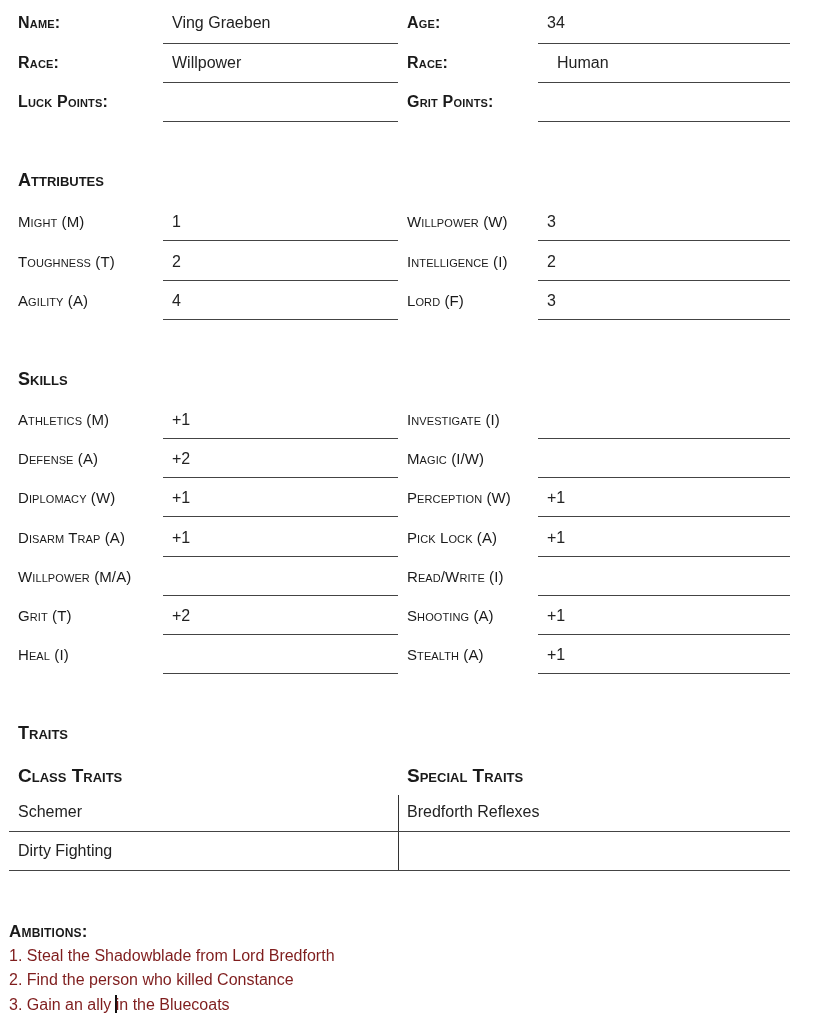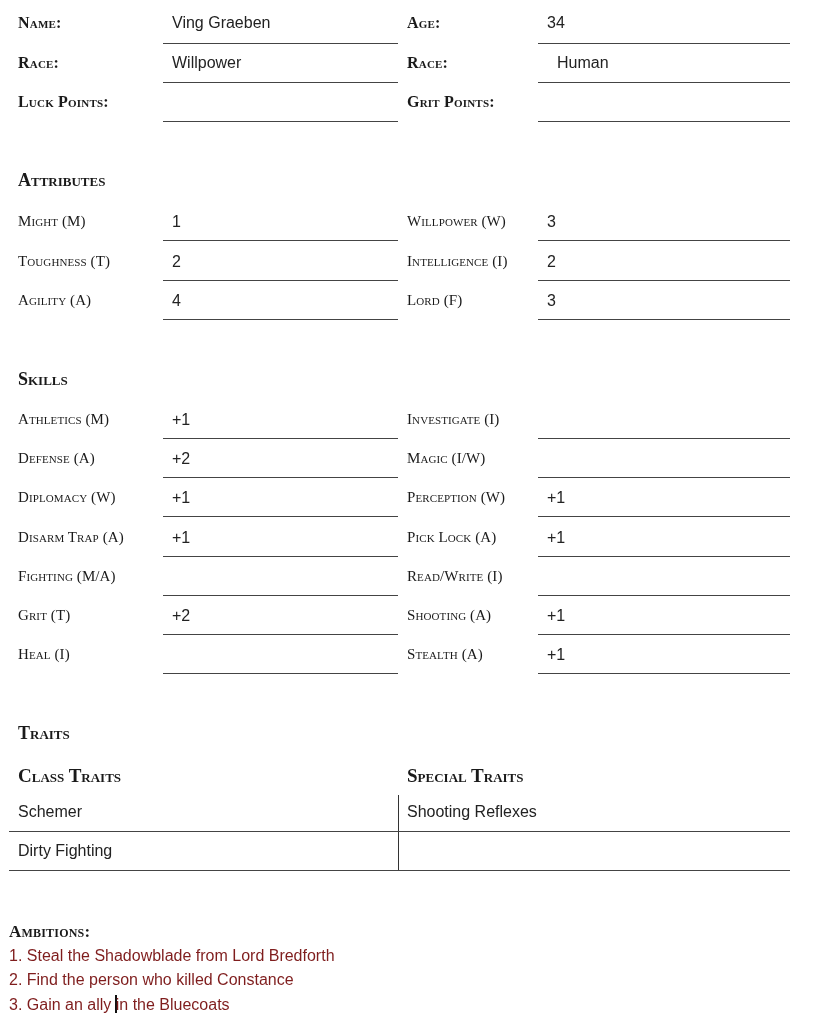--- a/index.html
+++ b/index.html
@@ -1,17 +1,17 @@
 <!DOCTYPE html>
 <html><head>
 <meta charset="utf-8">
 <style>
   html, body { margin: 0; padding: 0; background: #ffffff; }
   body { width: 836px; height: 1024px; position: relative; overflow: hidden; color: #1a1a1a; }
-  .sc { font-family: Liberation Serif, serif; font-variant: small-caps; position: absolute; white-space: nowrap; text-align: right; }
+  .sc { font-family: Liberation Sans, sans-serif; font-variant: small-caps; position: absolute; white-space: nowrap; text-align: right; }
   .hdr { font-size: 16px; font-weight: bold; letter-spacing: 0.2px; }
   .lbl { font-size: 15px; letter-spacing: 0.1px; }
   .lbl-b { font-size: 19px; font-weight: bold; }
   .sec { font-size: 18px; font-weight: bold; }
   .val { font-family: "Liberation Sans", sans-serif; font-size: 16px; position: absolute; white-space: nowrap; color: #222; }
   .line { position: absolute; height: 0; border-top: 1.6px solid #444; }
   .field { position: absolute; height: 26px; cursor: text; }
   .vline { position: absolute; width: 0; border-left: 1.5px solid #333; }
   .amb { font-family: "Liberation Sans", sans-serif; font-size: 16px; position: absolute; white-space: nowrap; color: #7f1d1d; }
   .cursor { display: inline-block; width: 2px; height: 18px; background: #111; vertical-align: -3px; margin: 0 -1px; }
@@ -109,21 +109,21 @@
       <span class="sc lbl" style="left: 18px; top: 489.4px;">Diplomacy (W)</span>
       <div class="field" style="left: 163px; top: 487.4px; width: 235px;">
         <span class="val" style="left: 9px; top: 2px;">+1</span>
       </div>
       <div class="line" style="left: 163px; top: 516.4px; width: 235px;"></div>
       <span class="sc lbl" style="left: 18px; top: 528.6px;">Disarm Trap (A)</span>
       <div class="field" style="left: 163px; top: 526.6px; width: 235px;">
         <span class="val" style="left: 9px; top: 2px;">+1</span>
       </div>
       <div class="line" style="left: 163px; top: 555.6px; width: 235px;"></div>
-      <span class="sc lbl" style="left: 18px; top: 567.8px;">Fighting (M/A)</span>
+      <span class="sc lbl" style="left: 18px; top: 567.8px;">Willpower (M/A)</span>
       <div class="field" style="left: 163px; top: 565.8px; width: 235px;">
         <span class="val" style="left: 9px; top: 2px;"></span>
       </div>
       <div class="line" style="left: 163px; top: 594.8px; width: 235px;"></div>
       <span class="sc lbl" style="left: 18px; top: 607px;">Grit (T)</span>
       <div class="field" style="left: 163px; top: 605px; width: 235px;">
         <span class="val" style="left: 9px; top: 2px;">+2</span>
       </div>
       <div class="line" style="left: 163px; top: 634px; width: 235px;"></div>
       <span class="sc lbl" style="left: 18px; top: 646.2px;">Heal (I)</span>
@@ -173,21 +173,21 @@
   <span class="sc sec" style="left:18px;top:723px;">Traits</span>
   <span class="sc lbl-b" style="left:18px;top:765px;">Class Traits</span>
   <span class="sc lbl-b" style="left:407px;top:765px;">Special Traits</span>
 
   <div class="vline" style="left:398px;top:795px;height:75px;"></div>
 
   <div class="field" style="left:9px;top:801px;width:388px;">
     <span class="val" style="left:9px;top:2px;">Schemer</span>
   </div>
   <div class="field" style="left:400px;top:801px;width:390px;">
-    <span class="val" style="left:7px;top:2px;">Shooting Reflexes</span>
+    <span class="val" style="left:7px;top:2px;">Bredforth Reflexes</span>
   </div>
   <div class="line" style="left:9px;top:831px;width:781px;"></div>
 
   <div class="field" style="left:9px;top:840px;width:388px;">
     <span class="val" style="left:9px;top:2px;">Dirty Fighting</span>
   </div>
   <div class="field" style="left:400px;top:840px;width:390px;">
     <span class="val" style="left:7px;top:2px;"></span>
   </div>
   <div class="line" style="left:9px;top:870px;width:781px;"></div>

